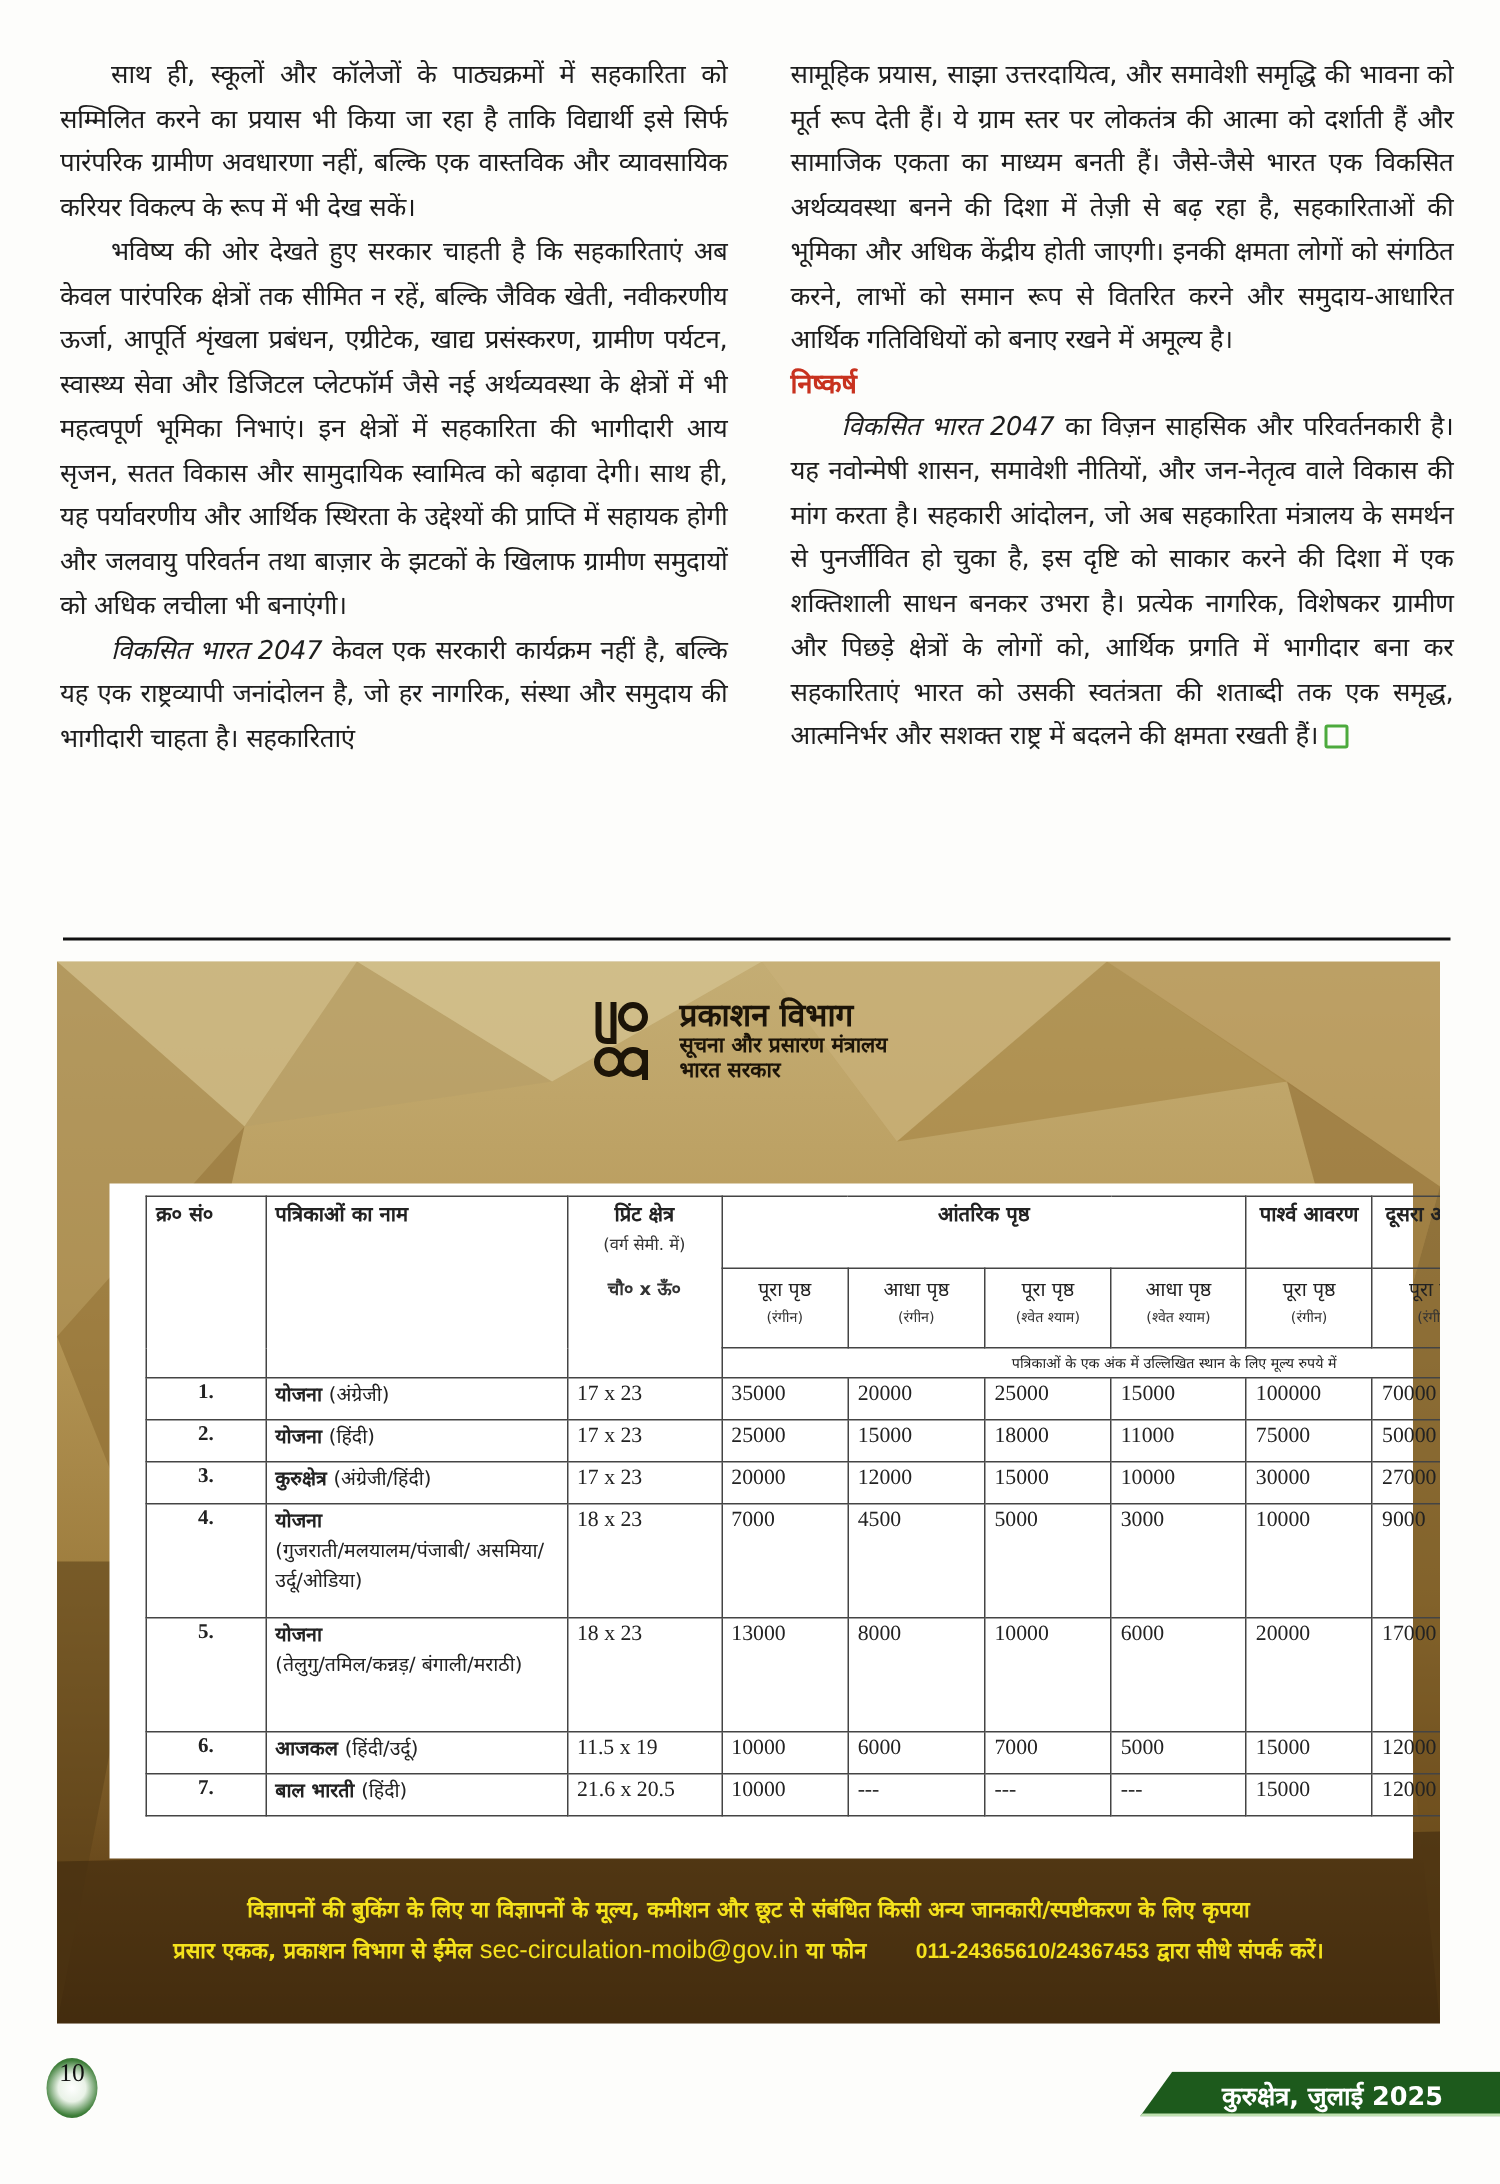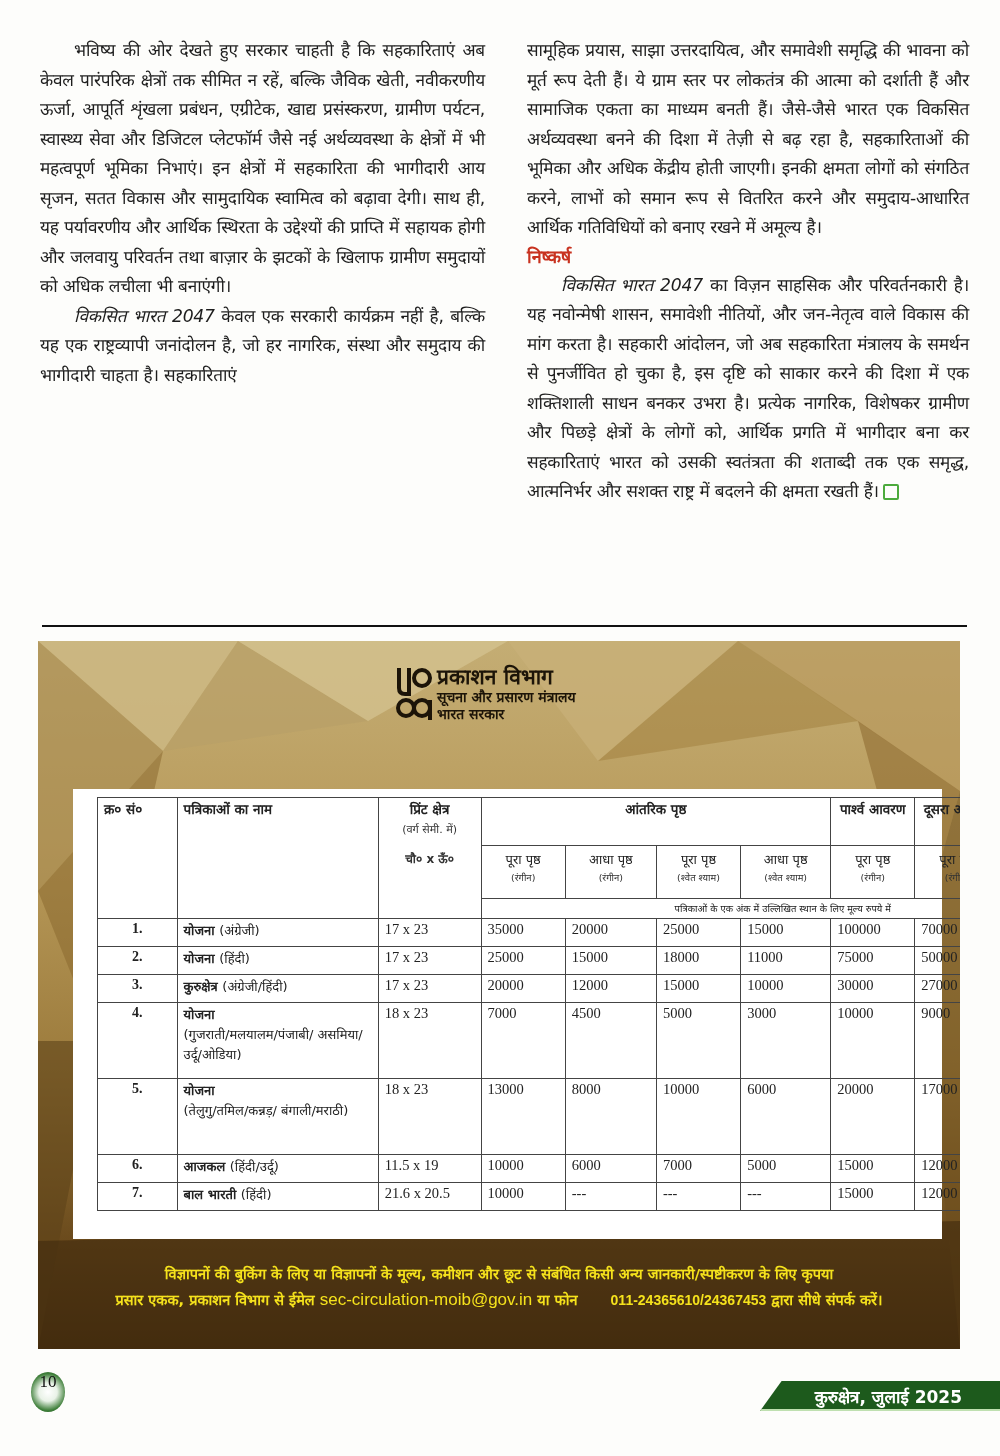--- a/index.html
+++ b/index.html
@@ -25,21 +25,21 @@
     position: absolute; left: 42px; top: 625px; width: 925px; height: 2px; background: #111;
   }
 
   
   .ad {
     position: absolute; left: 38px; top: 641px; width: 922px; height: 708px; overflow: hidden;
     background: linear-gradient(180deg, #c4ad74 0%, #b89a5a 30%, #9c7b3c 60%, #6a4a1c 85%, #4a3010 100%);
   }
   .ad svg.bg { position: absolute; left: 0; top: 0; }
   .logo {
-    position: absolute; left: 357px; top: 24px; display: flex; align-items: center; gap: 4px;
+    position: absolute; left: 357px; top: 24px; display: flex; align-items: center; gap: 20px;
   }
   .logo-mark { width: 38px; height: 56px; }
   .logo-text .l1 { font-size: 21px; font-weight: bold; color: #1c1408; line-height: 24px; }
   .logo-text .l2 { font-size: 14px; font-weight: bold; color: #1c1408; line-height: 17px; }
   .logo-text .l3 { font-size: 14px; font-weight: bold; color: #1c1408; line-height: 17px; }
   .ad-title-wrap {
     position: absolute; left: 137px; top: 100px; width: 627px; height: 42px;
     background: linear-gradient(180deg, #7a5a22, #4d3510); border-radius: 8px;
     display: flex; align-items: center; justify-content: center;
     box-shadow: 0 2px 3px rgba(0,0,0,.35);
@@ -90,20 +90,21 @@
     padding-right: 38px; box-sizing: border-box;
   }
   .issue-tag .line {
     position: absolute; left: 0; bottom: 0; width: 100%; height: 2px; background: #bfe0b0;
   }
 </style>
 </head>
 <body>
 
 <div class="col left">
+  <p class="indent">साथ ही, स्कूलों और कॉलेजों के पाठ्यक्रमों में सहकारिता को सम्मिलित करने का प्रयास भी किया जा रहा है ताकि विद्यार्थी इसे सिर्फ पारंपरिक ग्रामीण अवधारणा नहीं, बल्कि एक वास्तविक और व्यावसायिक करियर विकल्प के रूप में भी देख सकें।</p>
   <p class="indent">भविष्य की ओर देखते हुए सरकार चाहती है कि सहकारिताएं अब केवल पारंपरिक क्षेत्रों तक सीमित न रहें, बल्कि जैविक खेती, नवीकरणीय ऊर्जा, आपूर्ति शृंखला प्रबंधन, एग्रीटेक, खाद्य प्रसंस्करण, ग्रामीण पर्यटन, स्वास्थ्य सेवा और डिजिटल प्लेटफॉर्म जैसे नई अर्थव्यवस्था के क्षेत्रों में भी महत्वपूर्ण भूमिका निभाएं। इन क्षेत्रों में सहकारिता की भागीदारी आय सृजन, सतत विकास और सामुदायिक स्वामित्व को बढ़ावा देगी। साथ ही, यह पर्यावरणीय और आर्थिक स्थिरता के उद्देश्यों की प्राप्ति में सहायक होगी और जलवायु परिवर्तन तथा बाज़ार के झटकों के खिलाफ ग्रामीण समुदायों को अधिक लचीला भी बनाएंगी।</p>
   <p class="indent"><em>विकसित भारत 2047</em><span> केवल एक सरकारी कार्यक्रम नहीं है, बल्कि यह एक राष्ट्रव्यापी जनांदोलन है, जो हर नागरिक, संस्था और समुदाय की भागीदारी चाहता है। सहकारिताएं</span></p>
 </div>
 
 <div class="col right">
   <p>सामूहिक प्रयास, साझा उत्तरदायित्व, और समावेशी समृद्धि की भावना को मूर्त रूप देती हैं। ये ग्राम स्तर पर लोकतंत्र की आत्मा को दर्शाती हैं और सामाजिक एकता का माध्यम बनती हैं। जैसे-जैसे भारत एक विकसित अर्थव्यवस्था बनने की दिशा में तेज़ी से बढ़ रहा है, सहकारिताओं की भूमिका और अधिक केंद्रीय होती जाएगी। इनकी क्षमता लोगों को संगठित करने, लाभों को समान रूप से वितरित करने और समुदाय-आधारित आर्थिक गतिविधियों को बनाए रखने में अमूल्य है।</p>
   <div class="heading-red">निष्कर्ष</div>
   <p class="indent"><em>विकसित भारत 2047</em><span> का विज़न साहसिक और परिवर्तनकारी है। यह नवोन्मेषी शासन, समावेशी नीतियों, और जन-नेतृत्व वाले विकास की मांग करता है। सहकारी आंदोलन, जो अब सहकारिता मंत्रालय के समर्थन से पुनर्जीवित हो चुका है, इस दृष्टि को साकार करने की दिशा में एक शक्तिशाली साधन बनकर उभरा है। प्रत्येक नागरिक, विशेषकर ग्रामीण और पिछड़े क्षेत्रों के लोगों को, आर्थिक प्रगति में भागीदार बना कर सहकारिताएं भारत को उसकी स्वतंत्रता की शताब्दी तक एक समृद्ध, आत्मनिर्भर और सशक्त राष्ट्र में बदलने की क्षमता रखती हैं।</span><span class="end-box"></span></p>
 </div>
 

